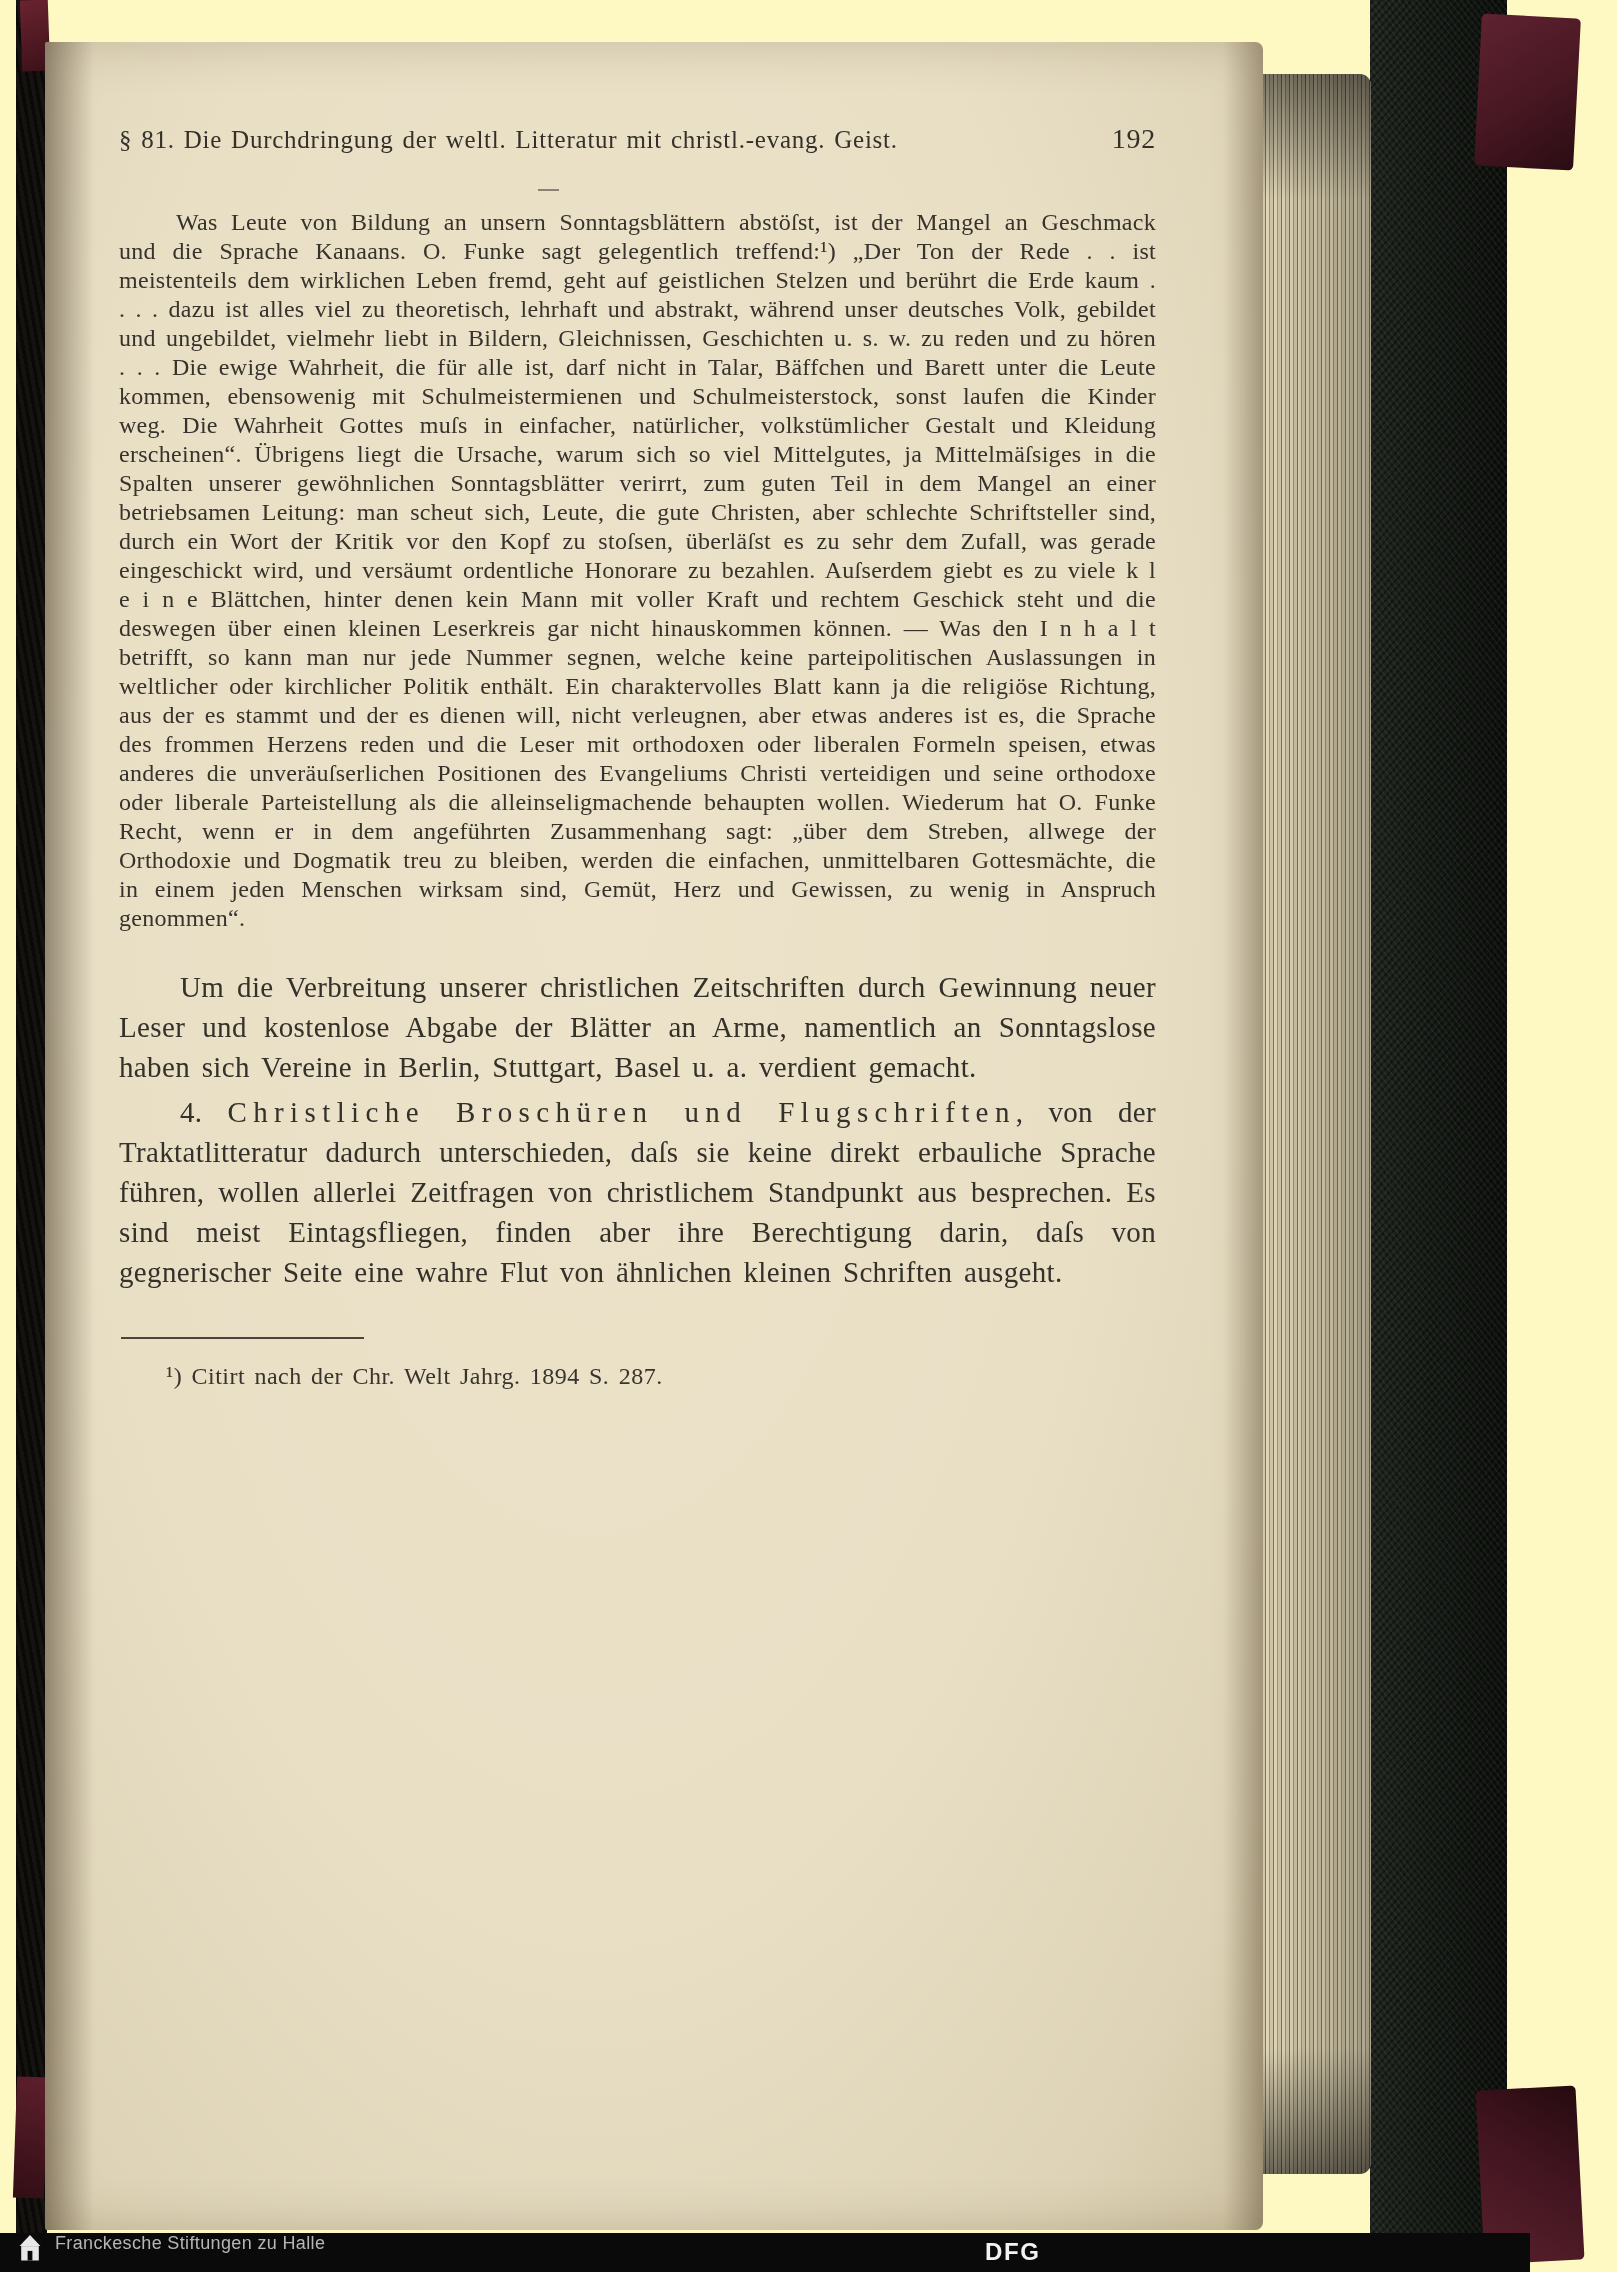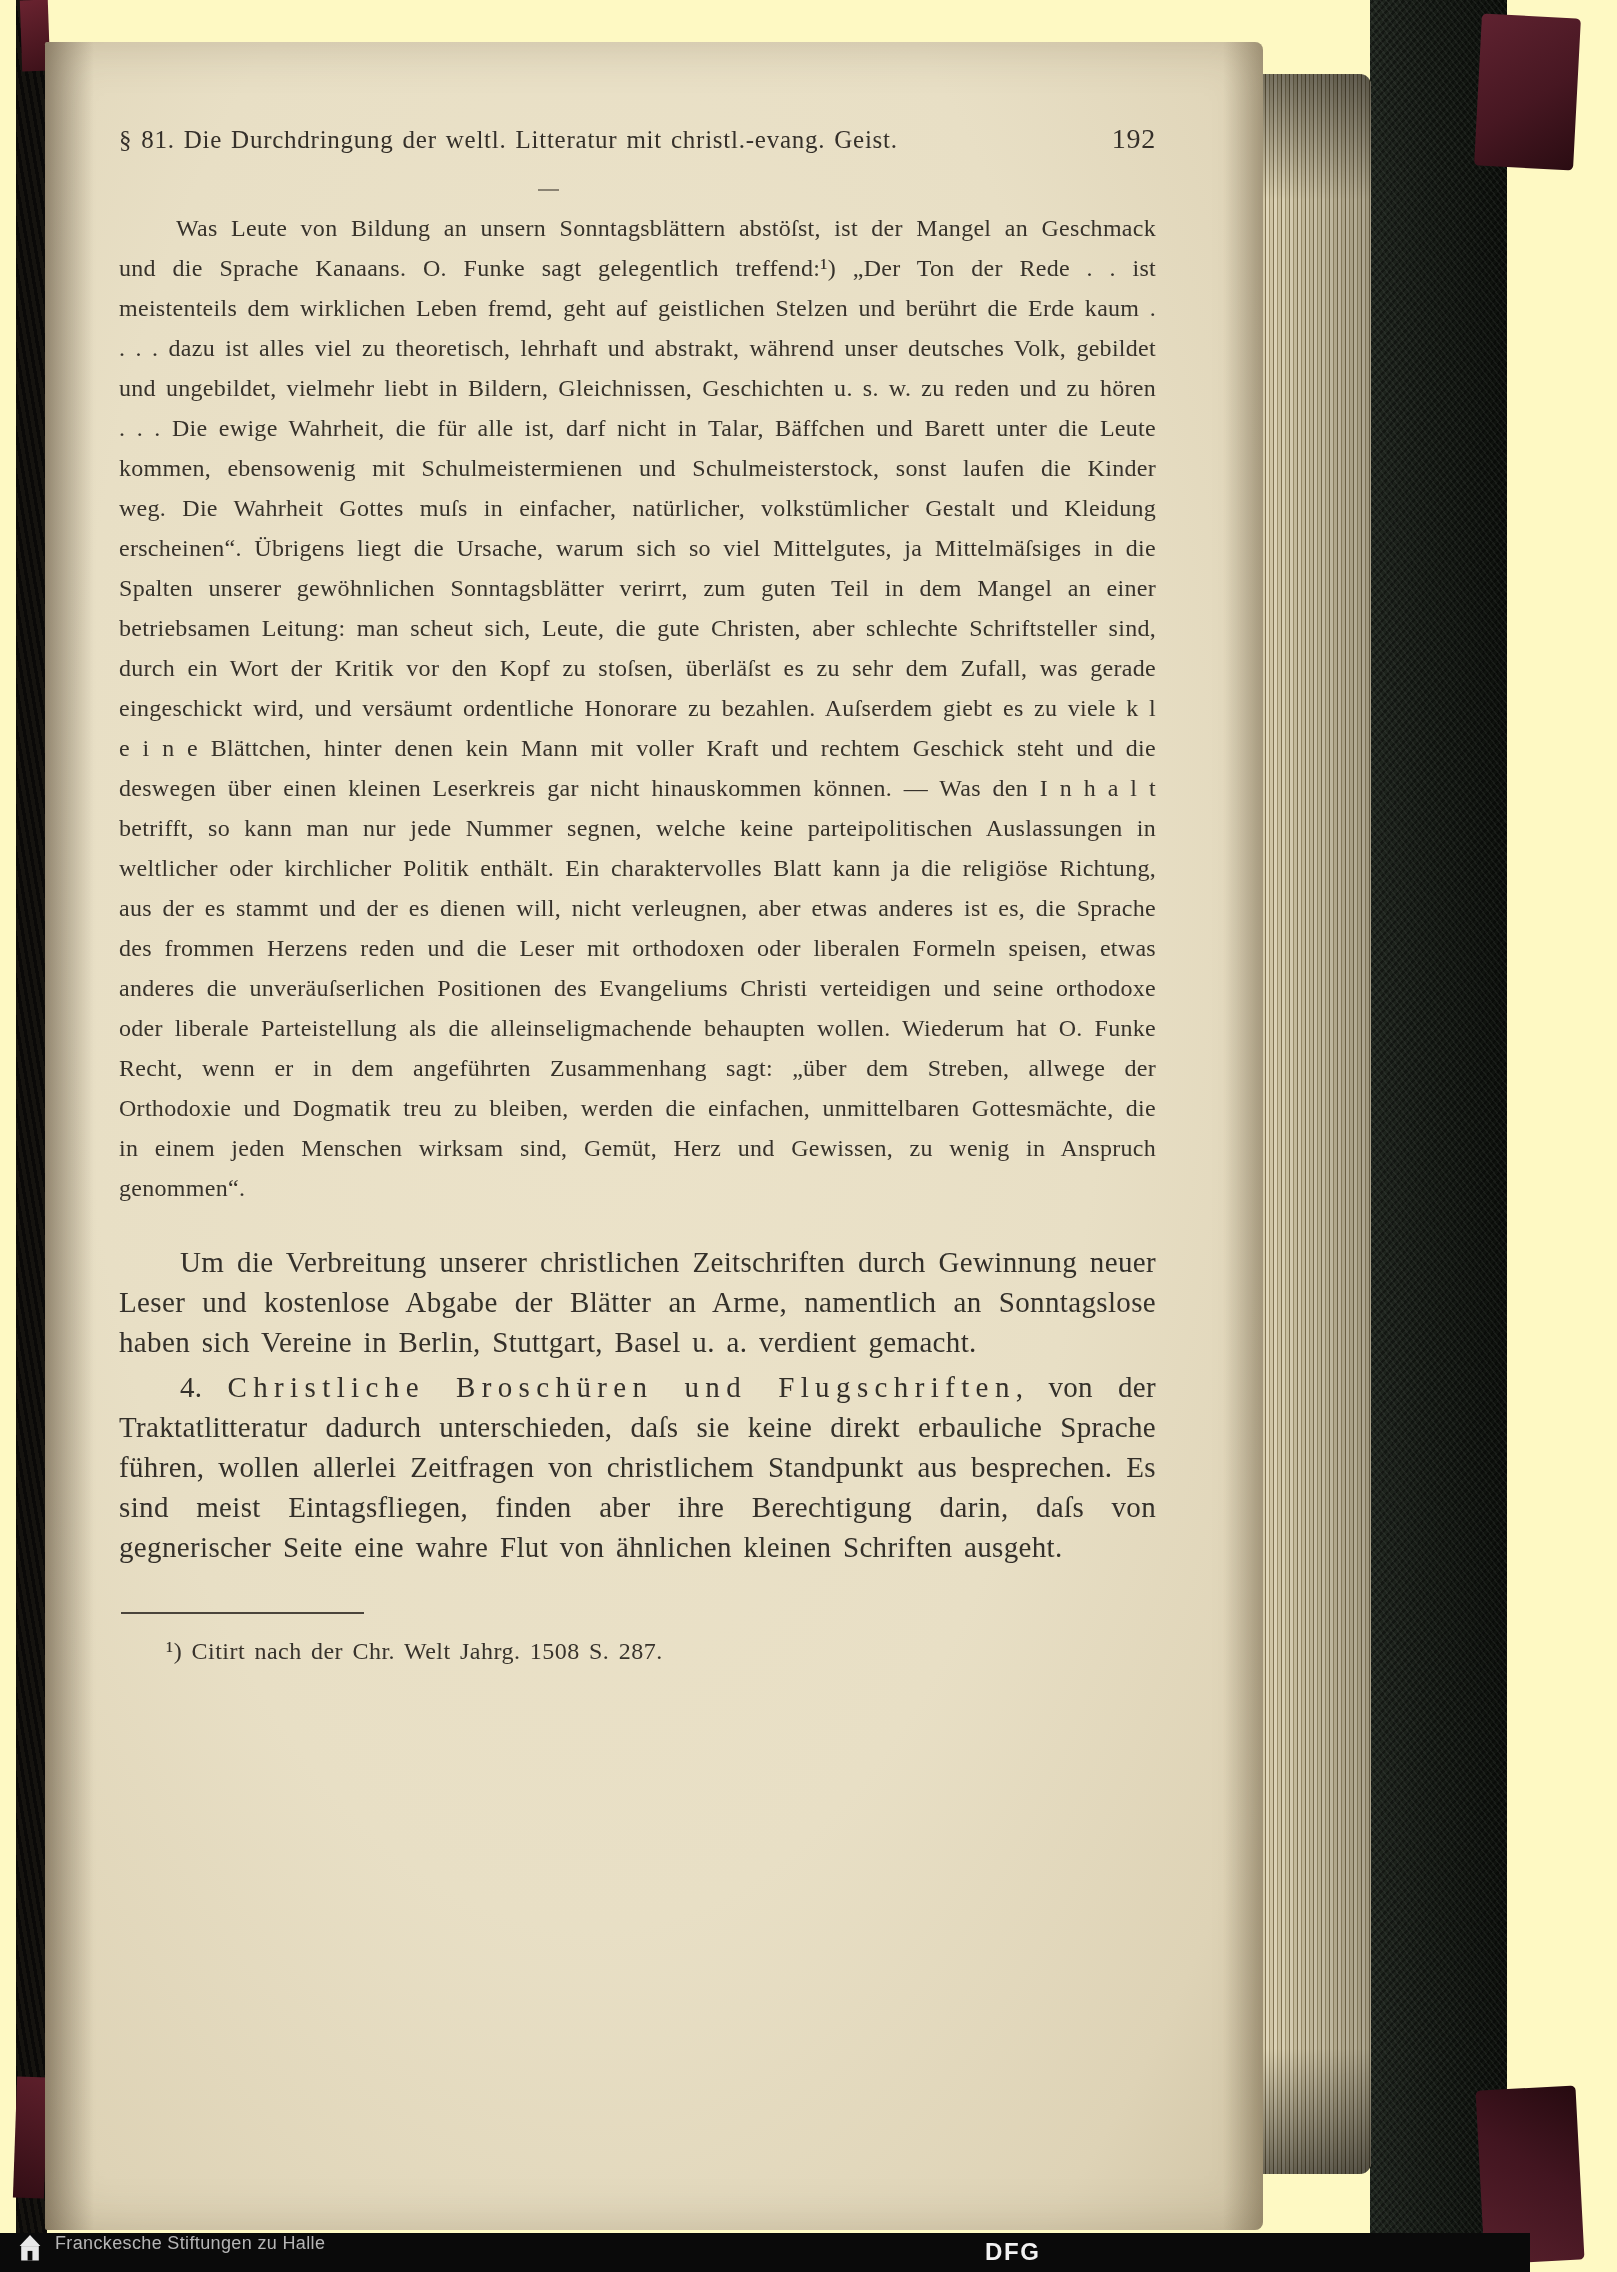--- a/index.html
+++ b/index.html
@@ -94,21 +94,21 @@
   .running-head {
     display: flex; align-items: baseline; justify-content: space-between;
     font-size: 25px; letter-spacing: 0.03em; word-spacing: 0.08em;
     margin-bottom: 53px; white-space: nowrap;
   }
   .running-head .head-title { }
   .running-head .page-no { font-size: 28px; margin-left: 21px; }
 
   p { margin: 0; }
   .body-small {
-    font-size: 24px; line-height: 40px;
+    font-size: 24px; line-height: 29px;
     text-align: justify; text-indent: 57px;
     letter-spacing: 0.012em; word-spacing: 0.16em;
     color: #37322b;
   }
   .body-main {
     font-size: 29px; line-height: 40px;
     text-align: justify; text-indent: 61px;
     letter-spacing: 0.012em; word-spacing: 0.14em;
     color: #34302a;
   }
@@ -173,21 +173,21 @@
         <span class="page-no">192</span>
       </div>
 
       <p class="body-small para1">Was Leute von Bildung an unsern Sonntagsblättern abstöſst, ist der Mangel an Geschmack und die Sprache Kanaans. O. Funke sagt gelegentlich treffend:¹) „Der Ton der Rede . . ist meistenteils dem wirklichen Leben fremd, geht auf geistlichen Stelzen und berührt die Erde kaum . . . . dazu ist alles viel zu theoretisch, lehrhaft und abstrakt, während unser deutsches Volk, gebildet und ungebildet, vielmehr liebt in Bildern, Gleichnissen, Geschichten u. s. w. zu reden und zu hören . . . Die ewige Wahrheit, die für alle ist, darf nicht in Talar, Bäffchen und Barett unter die Leute kommen, ebensowenig mit Schulmeistermienen und Schulmeisterstock, sonst laufen die Kinder weg. Die Wahrheit Gottes muſs in einfacher, natürlicher, volkstümlicher Gestalt und Kleidung erscheinen“. Übrigens liegt die Ursache, warum sich so viel Mittelgutes, ja Mittelmäſsiges in die Spalten unserer gewöhnlichen Sonntagsblätter verirrt, zum guten Teil in dem Mangel an einer betriebsamen Leitung: man scheut sich, Leute, die gute Christen, aber schlechte Schriftsteller sind, durch ein Wort der Kritik vor den Kopf zu stoſsen, überläſst es zu sehr dem Zufall, was gerade eingeschickt wird, und versäumt ordentliche Honorare zu bezahlen. Auſserdem giebt es zu viele k l e i n e Blättchen, hinter denen kein Mann mit voller Kraft und rechtem Geschick steht und die deswegen über einen kleinen Leserkreis gar nicht hinauskommen können. — Was den I n h a l t betrifft, so kann man nur jede Nummer segnen, welche keine parteipolitischen Auslassungen in weltlicher oder kirchlicher Politik enthält. Ein charaktervolles Blatt kann ja die religiöse Richtung, aus der es stammt und der es dienen will, nicht verleugnen, aber etwas anderes ist es, die Sprache des frommen Herzens reden und die Leser mit orthodoxen oder liberalen Formeln speisen, etwas anderes die unveräuſserlichen Positionen des Evangeliums Christi verteidigen und seine orthodoxe oder liberale Parteistellung als die alleinseligmachende behaupten wollen. Wiederum hat O. Funke Recht, wenn er in dem angeführten Zusammenhang sagt: „über dem Streben, allwege der Orthodoxie und Dogmatik treu zu bleiben, werden die einfachen, unmittelbaren Gottesmächte, die in einem jeden Menschen wirksam sind, Gemüt, Herz und Gewissen, zu wenig in Anspruch genommen“.</p>
 
       <p class="body-main para2">Um die Verbreitung unserer christlichen Zeitschriften durch Gewinnung neuer Leser und kostenlose Abgabe der Blätter an Arme, namentlich an Sonntagslose haben sich Vereine in Berlin, Stuttgart, Basel u. a. verdient gemacht.</p>
 
       <p class="body-main para3"><span>4. </span><span class="spaced">Christliche Broschüren und Flugschriften</span><span>, von der Traktatlitteratur dadurch unterschieden, daſs sie keine direkt erbauliche Sprache führen, wollen allerlei Zeitfragen von christlichem Standpunkt aus besprechen. Es sind meist Eintagsfliegen, finden aber ihre Berechtigung darin, daſs von gegnerischer Seite eine wahre Flut von ähnlichen kleinen Schriften ausgeht.</span></p>
 
       <div class="footnote-rule"></div>
-      <p class="footnote">¹) Citirt nach der Chr. Welt Jahrg. 1508 S. 287.</p>
+      <p class="footnote">¹) Citirt nach der Chr. Welt Jahrg. 1894 S. 287.</p>
 
     </div>
   </div>
 
   <div class="footer-bar">
     <svg class="footer-logo" viewBox="0 0 30 38" xmlns="http://www.w3.org/2000/svg">
       <rect x="4" y="16" width="22" height="18" fill="#e8e8e8"></rect>
       <polygon points="15,2 28,16 2,16" fill="#e8e8e8"></polygon>
       <rect x="12" y="22" width="6" height="12" fill="#0a0a0a"></rect>
     </svg>

